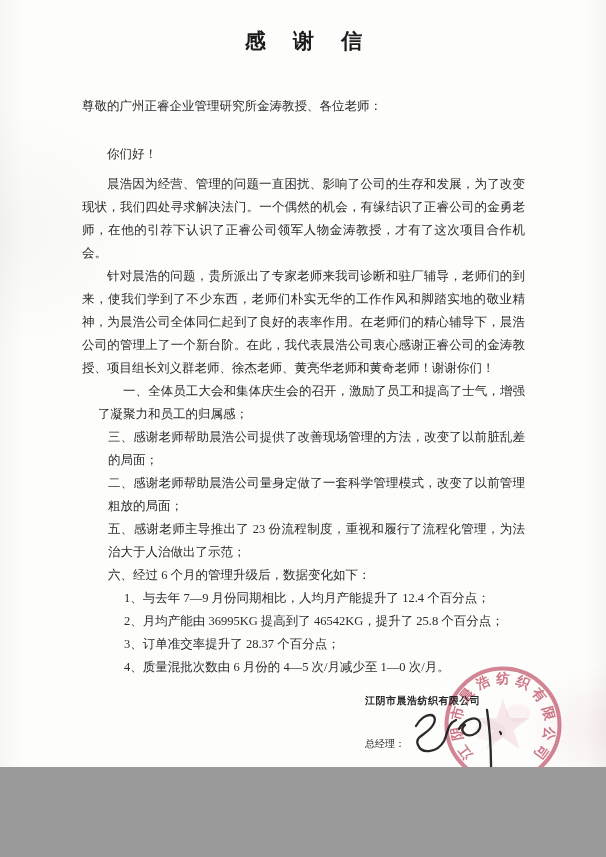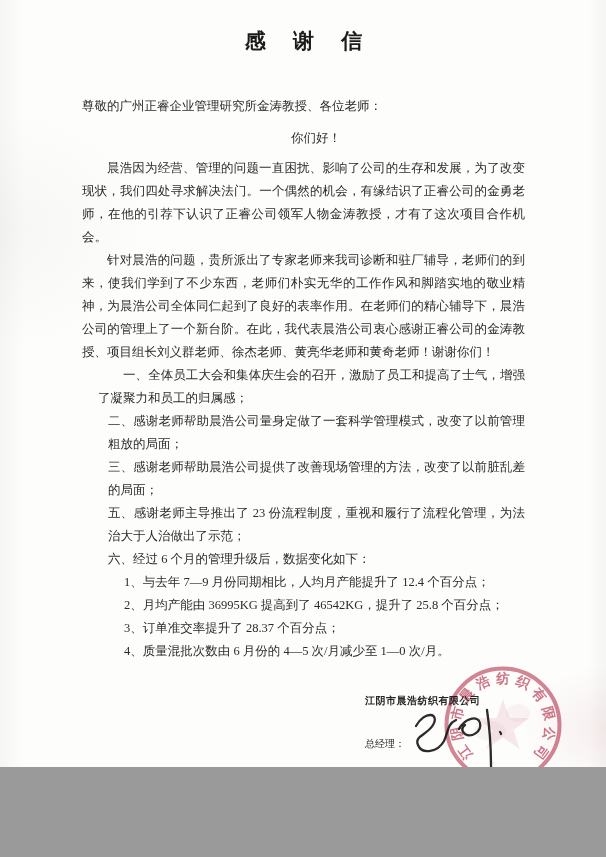--- a/index.html
+++ b/index.html
@@ -17,21 +17,21 @@
     overflow:hidden;
   }
   .content{position:absolute;left:82px;right:81px;top:0;z-index:2;}
   .doc-title{
     margin:27px 0 0 0;text-align:center;
     font-size:21px;font-weight:bold;color:#1b1b1b;
     letter-spacing:11px;text-indent:11px;
   }
   .body-text{font-size:12.5px;line-height:23px;}
   .salutation{margin-top:40px;}
-  .greeting{margin:9px 0 7px 0;text-indent:25px;text-align:center;}
+  .greeting{margin:25px 0 7px 0;text-indent:25px;}
   .paragraphs p{margin:0;text-indent:25px;text-align:justify;}
   .items p{margin:0 0 0 26px;text-align:justify;}
   .items p:nth-child(1){margin-left:16px;text-indent:25px;}
   .items p:nth-child(5){margin-left:58px;text-indent:-32px;}
   .sub-items p{margin:0 0 0 42px;text-align:justify;font-family:Liberation Serif, serif;}
   .closing{
     position:absolute;left:365px;top:692px;z-index:2;
     font-size:10px;line-height:18px;color:#262626;
   }
   .closing .company{font-weight:600;letter-spacing:0.5px;}
@@ -52,22 +52,22 @@
       <p class="salutation" style="margin-bottom:0;">尊敬的广州正睿企业管理研究所金涛教授、各位老师：</p>
       <p class="greeting">你们好！</p>
 
       <div class="paragraphs">
           <p>晨浩因为经营、管理的问题一直困扰、影响了公司的生存和发展，为了改变现状，我们四处寻求解决法门。一个偶然的机会，有缘结识了正睿公司的金勇老师，在他的引荐下认识了正睿公司领军人物金涛教授，才有了这次项目合作机会。</p>
           <p>针对晨浩的问题，贵所派出了专家老师来我司诊断和驻厂辅导，老师们的到来，使我们学到了不少东西，老师们朴实无华的工作作风和脚踏实地的敬业精神，为晨浩公司全体同仁起到了良好的表率作用。在老师们的精心辅导下，晨浩公司的管理上了一个新台阶。在此，我代表晨浩公司衷心感谢正睿公司的金涛教授、项目组长刘义群老师、徐杰老师、黄亮华老师和黄奇老师！谢谢你们！</p>
         </div>
 
       <div class="items">
           <p>一、全体员工大会和集体庆生会的召开，激励了员工和提高了士气，增强了凝聚力和员工的归属感；</p>
+          <p>三、感谢老师帮助晨浩公司提供了改善现场管理的方法，改变了以前脏乱差的局面；</p>
           <p>二、感谢老师帮助晨浩公司量身定做了一套科学管理模式，改变了以前管理粗放的局面；</p>
-          <p>三、感谢老师帮助晨浩公司提供了改善现场管理的方法，改变了以前脏乱差的局面；</p>
           <p>五、感谢老师主导推出了 23 份流程制度，重视和履行了流程化管理，为法治大于人治做出了示范；</p>
           <p>六、经过 6 个月的管理升级后，数据变化如下：</p>
         </div>
 
       <div class="sub-items">
           <p>1、与去年 7—9 月份同期相比，人均月产能提升了 12.4 个百分点；</p>
           <p>2、月均产能由 36995KG 提高到了 46542KG，提升了 25.8 个百分点；</p>
           <p>3、订单准交率提升了 28.37 个百分点；</p>
           <p>4、质量混批次数由 6 月份的 4—5 次/月减少至 1—0 次/月。</p>
         </div>

